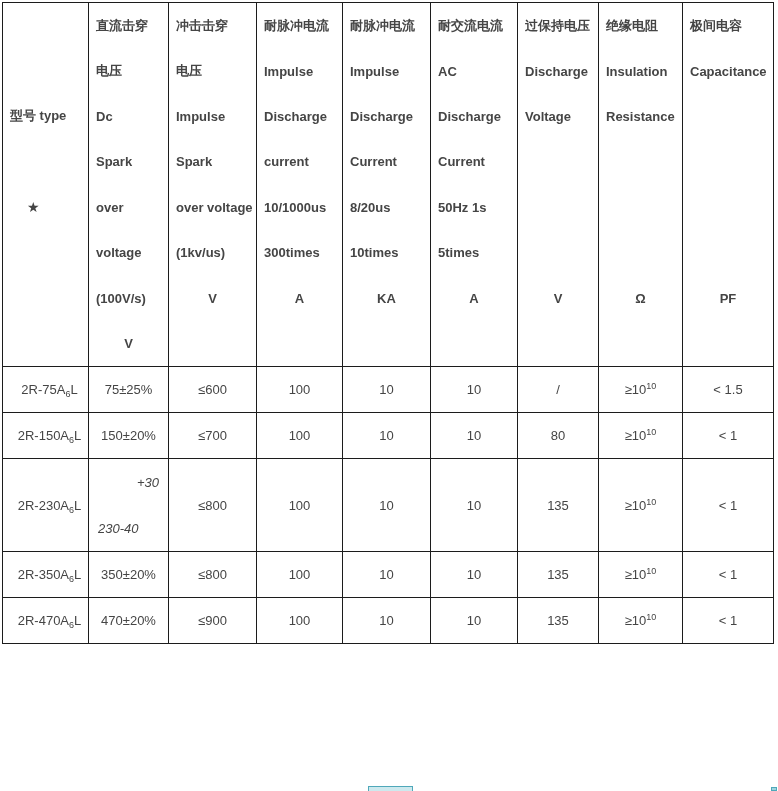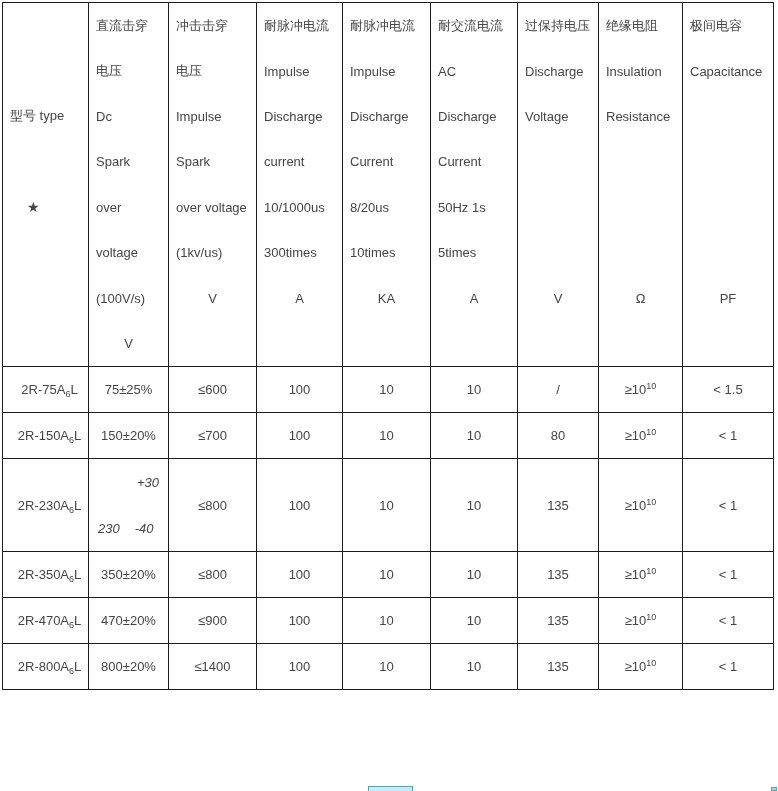--- a/index.html
+++ b/index.html
@@ -24,38 +24,38 @@
   td {
     border: 1px solid #1c1c1c;
     padding: 0;
     font-size: 13px;
     vertical-align: middle;
     overflow: hidden;
   }
   tr.header-row { height: 363px; }
   tr.data-row { height: 46px; }
   tr.data-row-tall { height: 92px; }
-  td.hcell { vertical-align: top; }
+  td.hcell { vertical-align: top; font-weight: bold; }
   .hline {
     height: 45.4px;
     display: flex;
     align-items: center;
     padding-left: 7px;
     white-space: nowrap;
   }
   .hline.center { justify-content: center; padding-left: 0; }
   .hline.star { padding-left: 24px; font-size: 14px; }
   td.dcell { text-align: center; }
   td.mcell { text-align: center; padding-left: 8px; }
   .sub { font-size: 9px; position: relative; top: 3px; }
   .sup { font-size: 9px; position: relative; top: -5px; }
   td.tol-cell { vertical-align: top; font-style: italic; }
   .line46 { height: 46px; display: flex; align-items: center; }
   .line46.right { justify-content: flex-end; padding-right: 9px; }
-  .line46.pair { padding-left: 9px; gap: 15px; }
+  .line46.pair { padding-left: 9px; }
   .artifact-handle {
     position: absolute;
     left: 368px;
     top: 786px;
     width: 45px;
     height: 6px;
     background: #cde9ee;
     border: 1px solid #4fa8ba;
   }
   .artifact-corner {
@@ -240,29 +240,18 @@
       <td class="dcell">≤900</td>
       <td class="dcell">100</td>
       <td class="dcell">10</td>
       <td class="dcell">10</td>
       <td class="dcell">135</td>
       <td class="dcell"><span>≥10</span><span class="sup">10</span></td>
       <td class="dcell">&lt; 1</td>
     </tr>
 
 
-    <tr class="data-row">
-      <td class="mcell"><span>2R-800A</span><span class="sub">6</span><span>L</span></td>
-      <td class="dcell">800±20%</td>
-      <td class="dcell">≤1400</td>
-      <td class="dcell">100</td>
-      <td class="dcell">10</td>
-      <td class="dcell">10</td>
-      <td class="dcell">135</td>
-      <td class="dcell"><span>≥10</span><span class="sup">10</span></td>
-      <td class="dcell">&lt; 1</td>
-    </tr>
   </tbody>
     </table>
 
   <div class="artifact-handle"></div>
   <div class="artifact-corner"></div>
 </div>
 
 </body></html>

